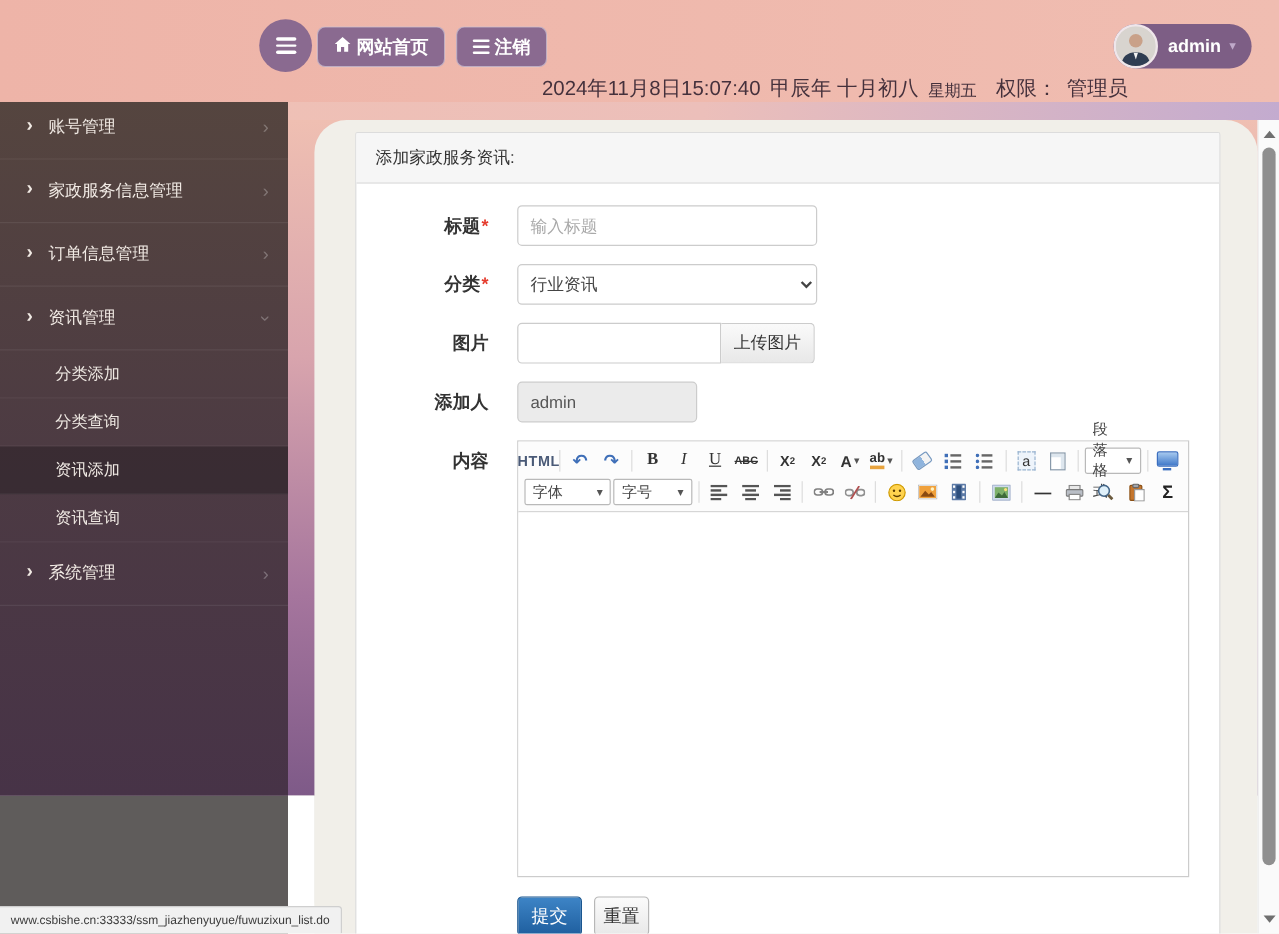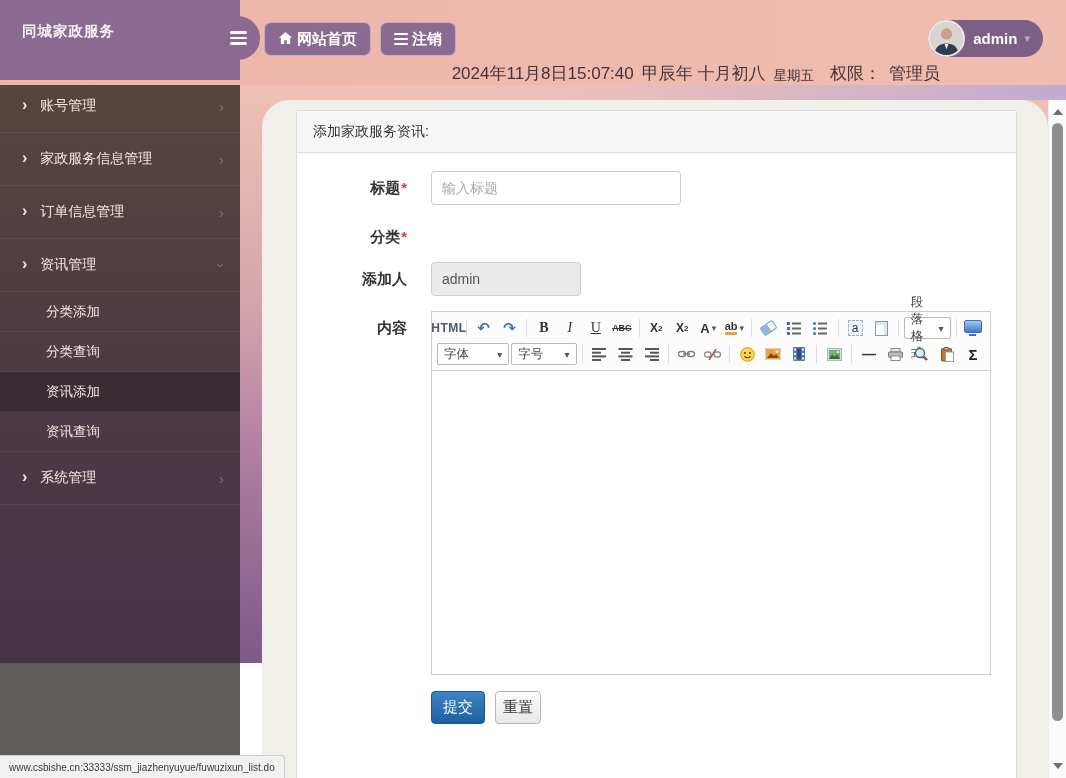--- a/index.html
+++ b/index.html
@@ -135,23 +135,20 @@
 </style>
 </head>
 <body>
 
 <div class="abs page-bg"></div>
 <div class="abs top-strip"></div>
 <div class="abs sidebar-under"></div>
 <div class="abs strip-under"></div>
 
 <div class="abs topbar">
-  <div class="abs brand">
-    <div class="abs brand-title">同城家政服务</div>
-  </div>
   <div class="abs ham-circle">
     <span class="bars">
         <i></i>
         <i></i>
         <i></i>
       </span>
   </div>
   <div class="abs top-btn btn-home">
     <span>
       <svg width="15" height="14" viewBox="0 0 16 15">
@@ -240,22 +237,32 @@
         <div class="form-label">
           <span>标题</span><span class="req">*</span>
         </div>
         <input class="ipt ipt-title" type="text" placeholder="输入标题" style="">
       </div>
 
       <div class="form-row">
         <div class="form-label">
           <span>分类</span><span class="req">*</span>
         </div>
-      </div>
-
+        <select class="sel-cat">
+          <option>行业资讯</option>
+        </select>
+      </div>
+
+      <div class="form-row">
+        <div class="form-label">
+          <span>图片</span>
+        </div>
+        <input class="ipt ipt-img" type="text" style="">
+        <button class="btn-upload">上传图片</button>
+      </div>
 
       <div class="form-row">
         <div class="form-label">
           <span>添加人</span>
         </div>
         <input class="ipt ipt-author" type="text" readonly="" value="admin" style="">
       </div>
 
       <div class="form-row">
         <div class="form-label">

